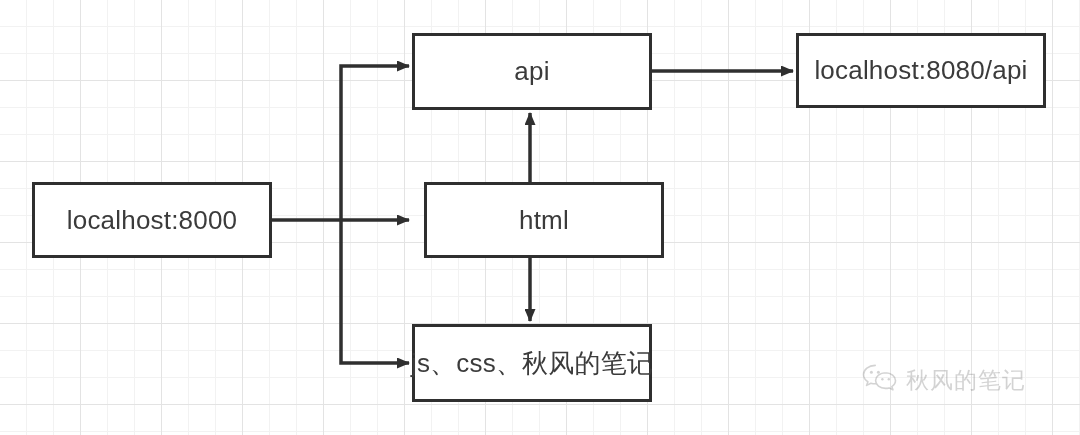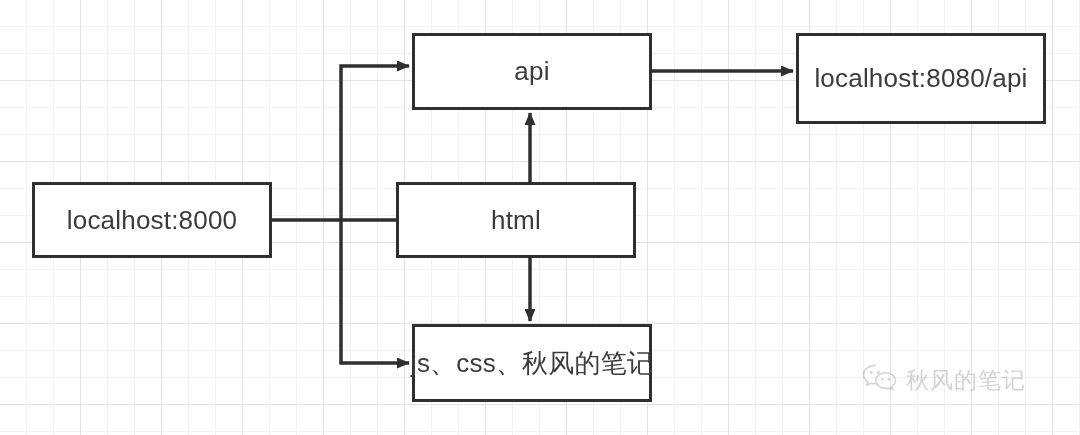--- a/index.html
+++ b/index.html
@@ -51,22 +51,22 @@
     color: #3b3b3b;
     font-size: 26px;
     letter-spacing: 0.2px;
     white-space: nowrap;
   }
   .node-label {
     display: block;
   }
   #node-client      { left: 32px;  top: 182px; width: 240px; height: 76px; }
   #node-api         { left: 412px; top: 33px;  width: 240px; height: 77px; }
-  #node-backend     { left: 796px; top: 33px;  width: 250px; height: 91px; }
-  #node-html        { left: 396px; top: 182px; width: 240px; height: 76px; text-align: center; }
+  #node-backend     { left: 796px; top: 33px;  width: 250px; height: 75px; }
+  #node-html        { left: 424px; top: 182px; width: 240px; height: 76px; text-align: center; }
   #node-assets      { left: 412px; top: 324px; width: 240px; height: 78px; }
 
   #watermark {
     position: absolute;
     left: 862px;
     top: 363px;
     display: flex;
     align-items: center;
     gap: 8px;
     opacity: 0.30;

